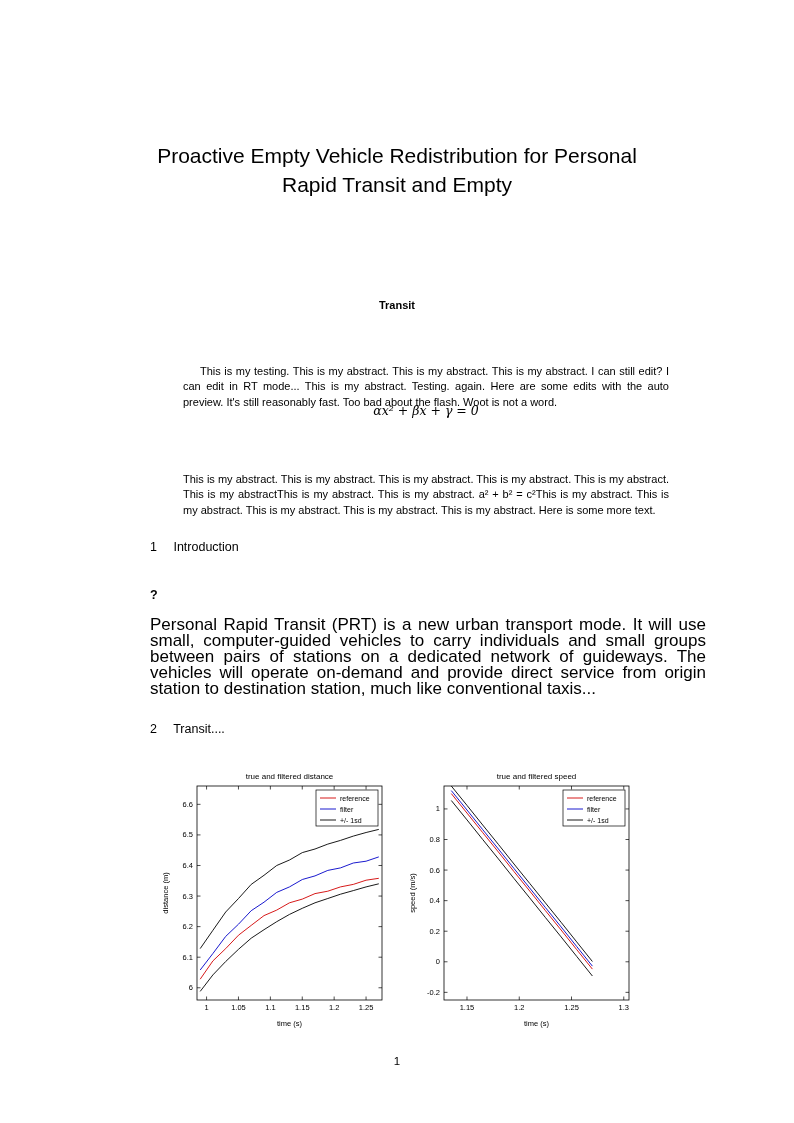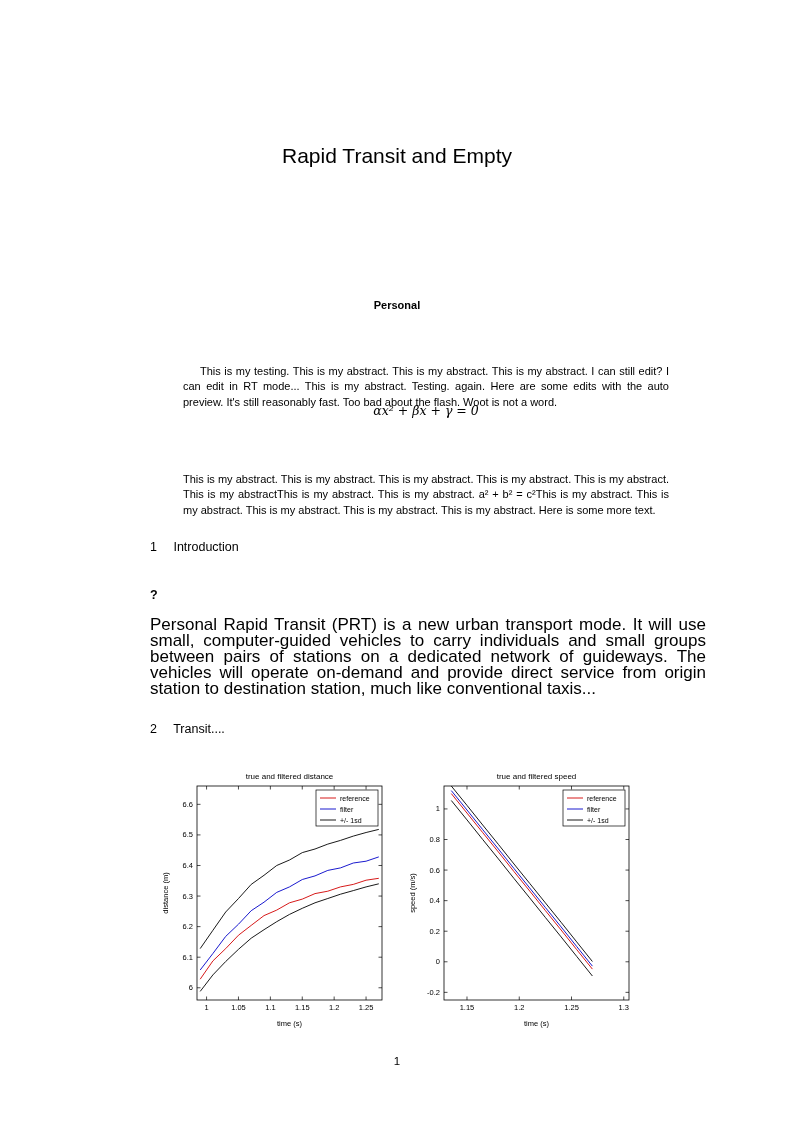--- a/index.html
+++ b/index.html
@@ -54,24 +54,25 @@
     position:absolute; top:1055px; left:0; width:100%;
     text-align:center; font-size:11.5px;
   }
 </style>
 </head>
 <body>
 
 <div class="page">
 
   <div class="title">
+    <div>Proactive Empty Vehicle Redistribution for Personal</div>
     <div>Rapid Transit and Empty</div>
   </div>
 
-  <div class="abstract-heading">Personal</div>
+  <div class="abstract-heading">Transit</div>
 
   <p class="abs-p p1">This is my testing. This is my abstract. This is my abstract. This is my abstract. I can still edit? I can edit in RT mode... This is my abstract. Testing. again. Here are some edits with the auto preview. It's still reasonably fast. Too bad about the flash. Woot is not a word.</p>
 
   <div class="equation">αx² + βx + γ = 0</div>
 
   <p class="abs-p p2">This is my abstract. This is my abstract. This is my abstract. This is my abstract. This is my abstract. This is my abstractThis is my abstract. This is my abstract. a² + b² = c²This is my abstract. This is my abstract. This is my abstract. This is my abstract. This is my abstract. Here is some more text.</p>
 
   <h2 class="sec sec1">
     <span class="secnum">1</span>
     <span>Introduction</span>

